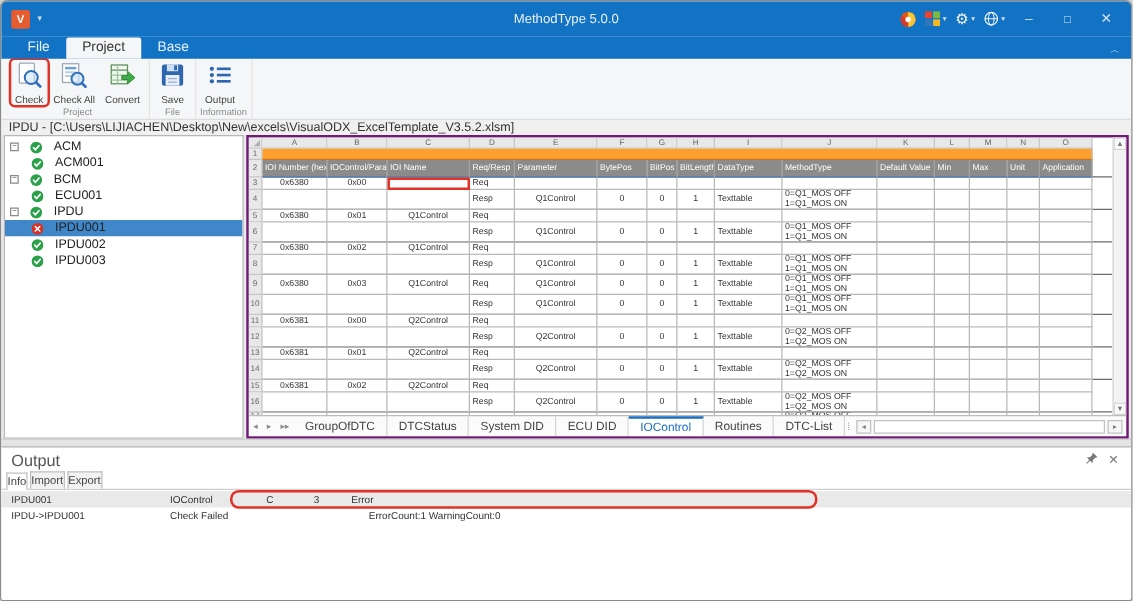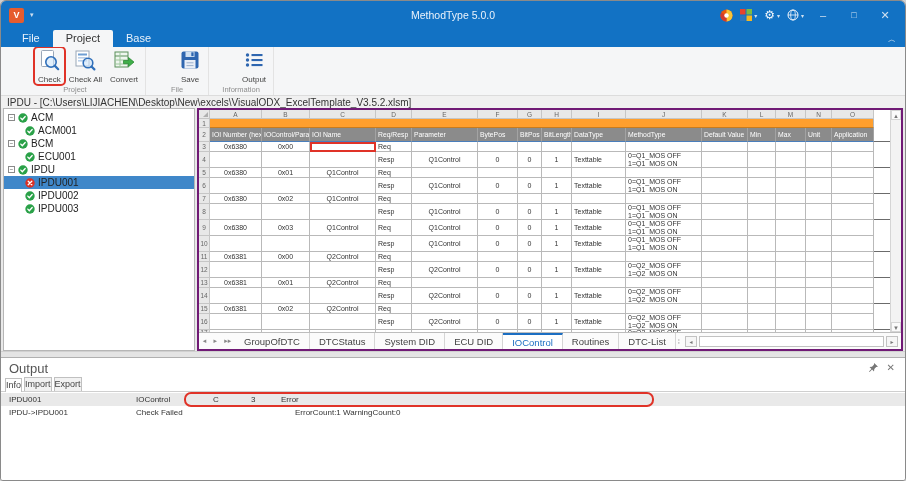--- a/index.html
+++ b/index.html
@@ -22,34 +22,34 @@
 
   
   .tabrow{height:18px;background:#1272c4;display:flex;align-items:flex-end;padding-left:8px;position:relative;}
   .rtab{color:#e8f1fa;font-size:11px;padding:2px 13px 3px;cursor:default;}
   .rtab.active{background:#f5f6f7;color:#333;border-radius:2px 2px 0 0;}
   .ribbon-collapse{position:absolute;right:9px;bottom:2px;color:#cfe0f0;font-size:8px;}
 
   
   .toolbar{height:49px;background:#f5f6f7;border-bottom:1px solid #dcdcdc;display:flex;align-items:stretch;padding-left:4px;}
   .tb-group{display:flex;flex-direction:column;border-right:1px solid #e3e3e3;padding:0 3px;}
-  .tb-buttons{display:flex;flex:1;align-items:flex-start;margin-left:26px;}
+  .tb-buttons{display:flex;flex:1;align-items:flex-start;}
   .tb-btn{display:flex;flex-direction:column;align-items:center;justify-content:flex-start;
     padding:2px 4px 1px;background:none;border:none;font-family:inherit;}
   .tb-btn .lbl{font-size:8px;color:#444;margin-top:1px;white-space:nowrap;}
   .tb-btn.red-box{outline:2px solid #e03328;outline-offset:-1px;border-radius:4px;}
   .tb-group-label{font-size:7.5px;color:#8d8d8d;text-align:center;padding:0 0 2px;}
 
   
   .pathbar{height:12px;font-size:10px;color:#333;padding-left:6px;background:#f0f0f0;display:flex;align-items:center;white-space:nowrap;}
 
   
   .main{position:absolute;top:107px;left:0;right:0;height:243px;display:flex;gap:2px;padding:0 2px;background:#e9e9e9;}
   .tree-panel{width:192px;background:#fff;border:1px solid #b6b6b6;font-size:10px;color:#222;padding-top:2px;overflow:hidden;}
-  .tree-row{height:13px;display:flex;align-items:center;gap:3px;padding-left:4px;}
+  .tree-row{height:13px;display:flex;align-items:center;gap:9px;padding-left:4px;}
   .tree-row.child{padding-left:21px;}
   .tree-row.selected{background:#3f87c9;}
   .expand-box{width:7px;height:7px;border:1px solid #8a8a8a;background:#fff;font-size:6px;line-height:5px;
     display:flex;align-items:center;justify-content:center;color:#444;flex:0 0 auto;}
   .tree-ico{flex:0 0 auto;display:flex;}
 
   .grid-panel{flex:1;background:#fff;border:2px solid #701a75;position:relative;overflow:hidden;}
   #grid-sheet{position:absolute;top:0;left:0;right:11px;bottom:17px;overflow:hidden;font-size:7px;color:#333;}
   .grow{display:flex;}
   .gcell{border-right:1px solid #b9b9b9;border-bottom:1px solid #b9b9b9;overflow:hidden;

